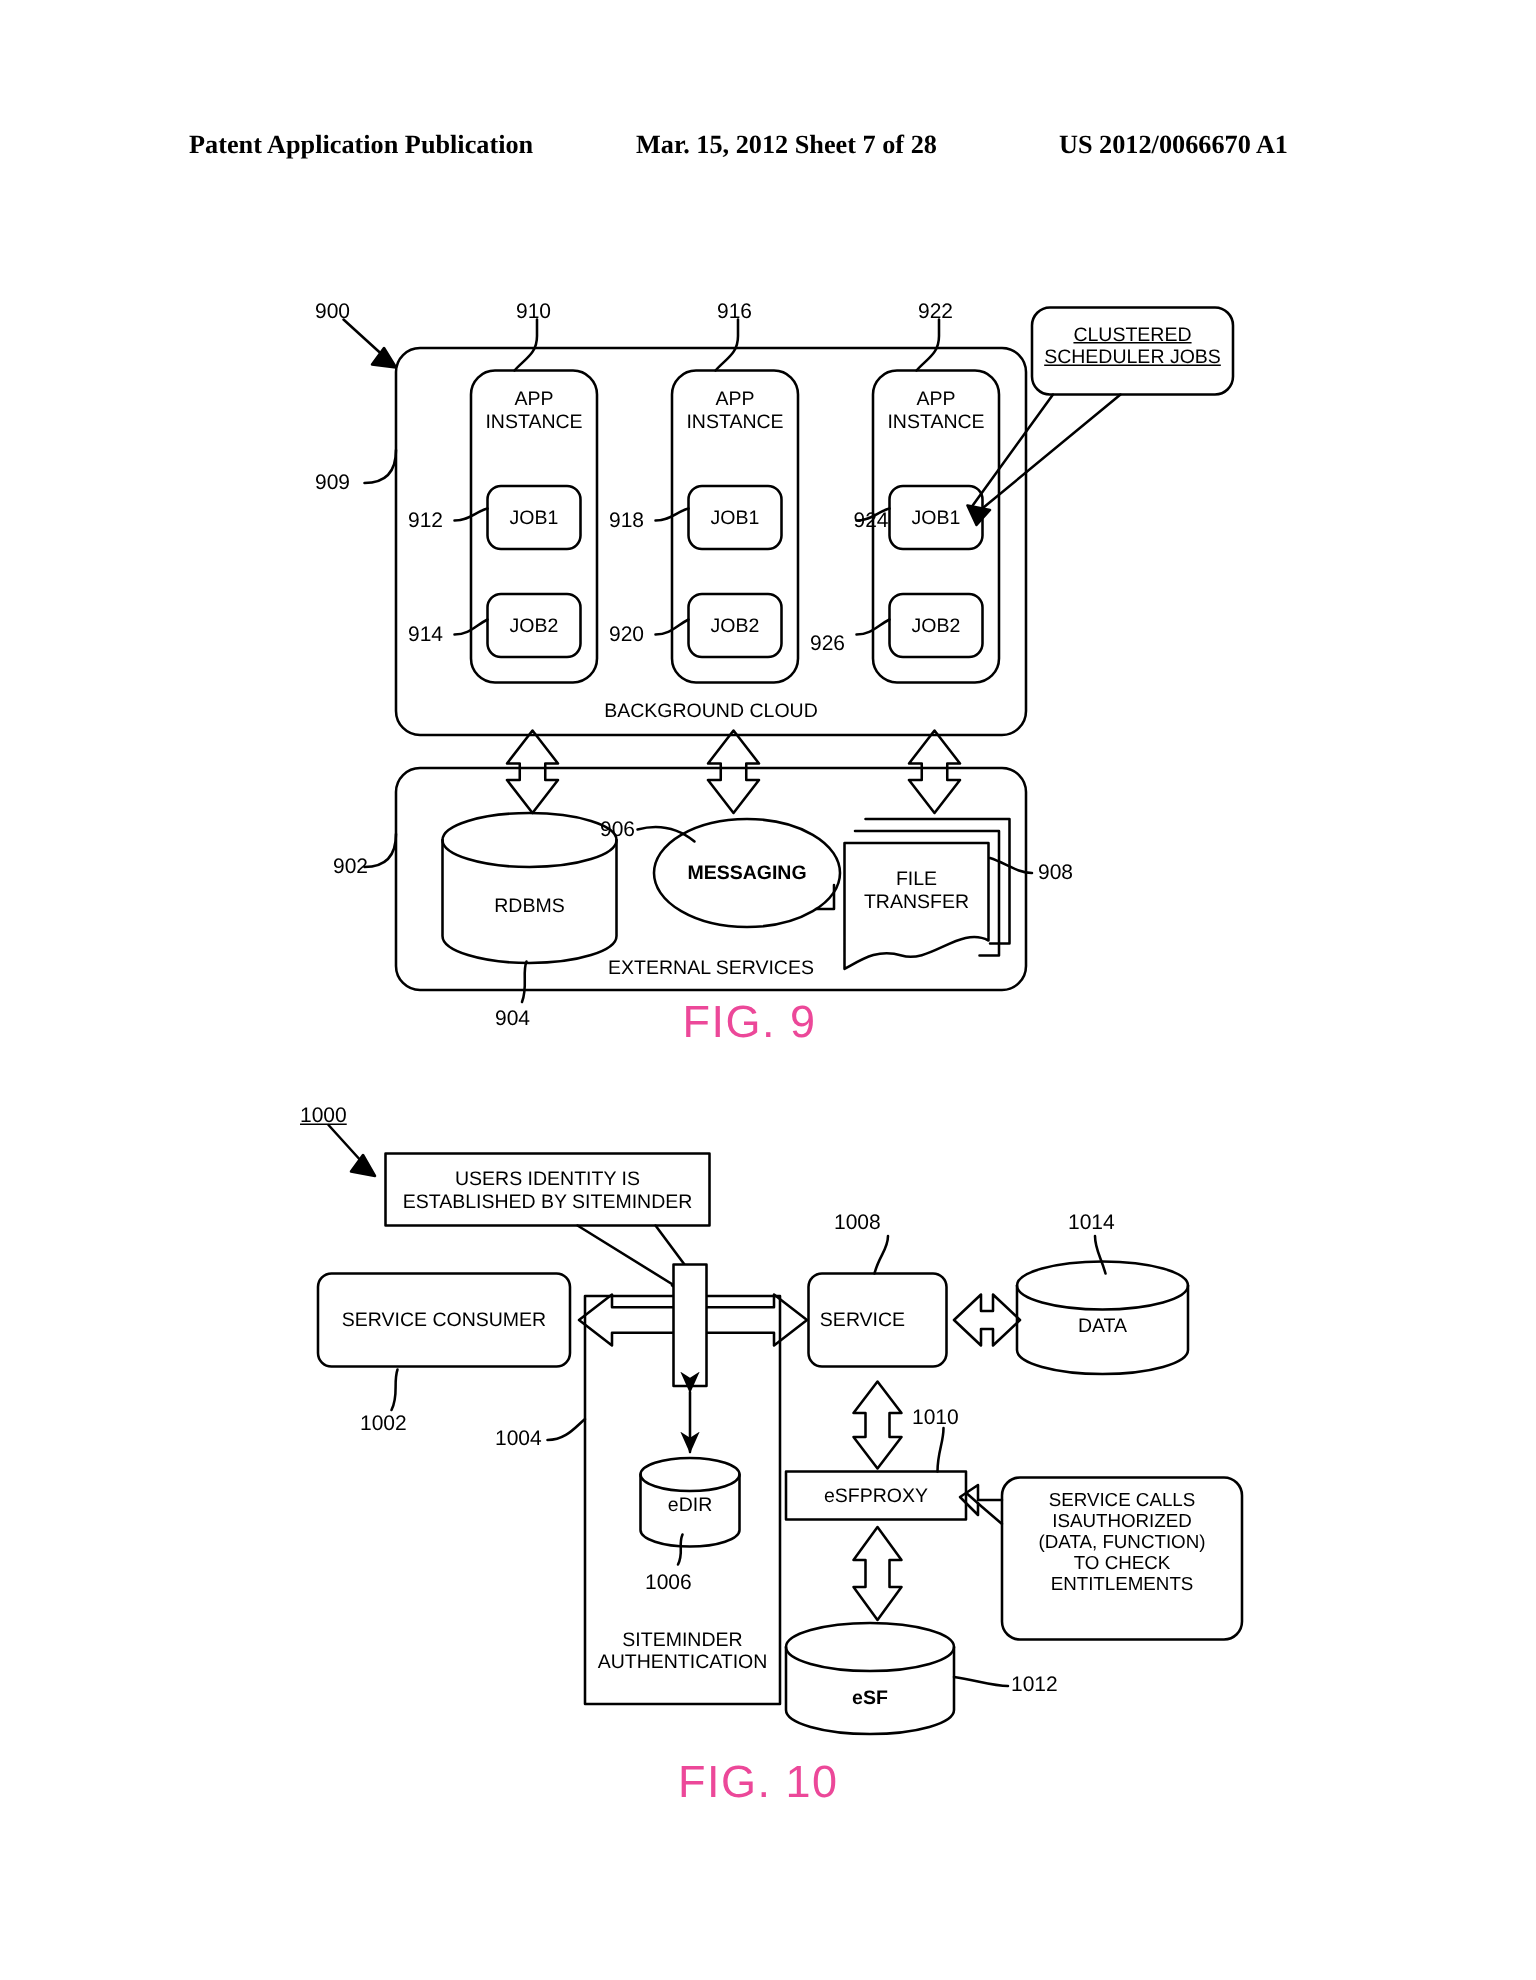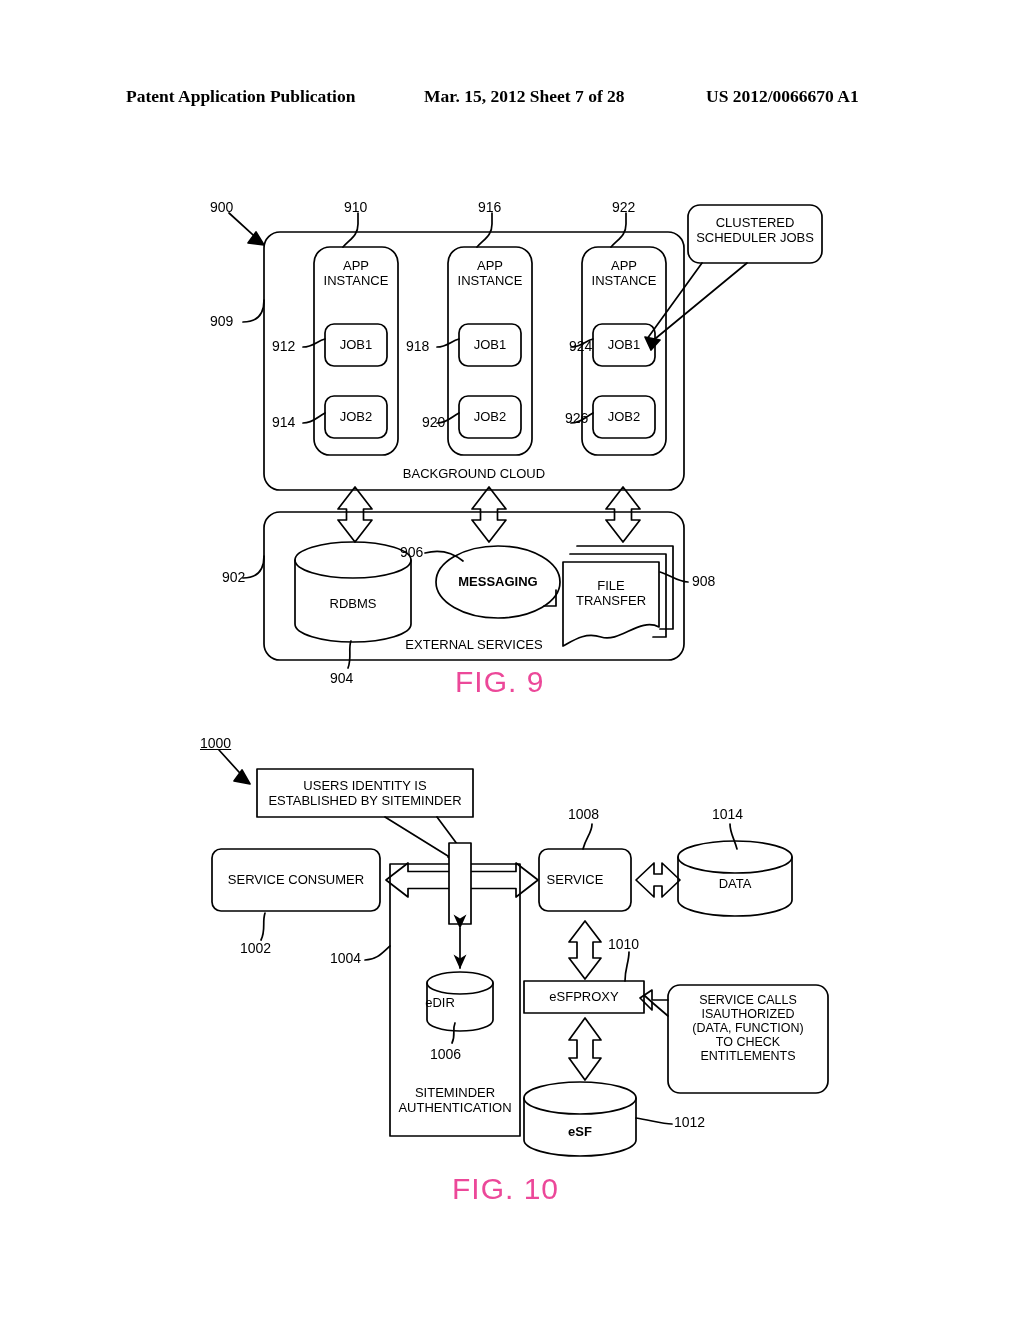--- a/index.html
+++ b/index.html
@@ -204,77 +204,77 @@
   <div class="lbl" style="left:582px; top:258px; width:84px;">APP
 INSTANCE</div>
 
   <div class="lbl" style="left:325px; top:337px; width:62px;">JOB1</div>
   <div class="lbl" style="left:325px; top:409px; width:62px;">JOB2</div>
   <div class="lbl" style="left:459px; top:337px; width:62px;">JOB1</div>
   <div class="lbl" style="left:459px; top:409px; width:62px;">JOB2</div>
   <div class="lbl" style="left:593px; top:337px; width:62px;">JOB1</div>
   <div class="lbl" style="left:593px; top:409px; width:62px;">JOB2</div>
 
-  <div class="lbl" style="left:688px; top:215px; width:134px;">CLUSTERED
+  <div class="lbl" style="left:688px; top:215px; width:134px;text-decoration:underline;">CLUSTERED
 SCHEDULER JOBS</div>
 
   <div class="lbl" style="left:364px; top:466px; width:220px;">BACKGROUND CLOUD</div>
   <div class="lbl" style="left:374px; top:637px; width:200px;">EXTERNAL SERVICES</div>
 
   <div class="lbl" style="left:295px; top:596px; width:116px;">RDBMS</div>
   <div class="lbl bold" style="left:436px; top:574px; width:124px;">MESSAGING</div>
   <div class="lbl" style="left:563px; top:578px; width:96px;">FILE
 TRANSFER</div>
 
   <div class="refnum" style="left:210px; top:199px;">900</div>
   <div class="refnum" style="left:210px; top:313px;">909</div>
   <div class="refnum" style="left:344px; top:199px;">910</div>
   <div class="refnum" style="left:478px; top:199px;">916</div>
   <div class="refnum" style="left:612px; top:199px;">922</div>
   <div class="refnum" style="left:272px; top:338px;">912</div>
   <div class="refnum" style="left:272px; top:414px;">914</div>
   <div class="refnum" style="left:406px; top:338px;">918</div>
-  <div class="refnum" style="left:406px; top:414px;margin-left:16px;">920</div>
+  <div class="refnum" style="left:406px; top:414px;">920</div>
   <div class="refnum" style="left:544px; top:338px;margin-left:25px;">924</div>
-  <div class="refnum" style="left:540px; top:410px;margin-left:25px;">926</div>
+  <div class="refnum" style="left:540px; top:420px;">926</div>
   <div class="refnum" style="left:222px; top:569px;">902</div>
   <div class="refnum" style="left:330px; top:670px;">904</div>
   <div class="refnum" style="left:400px; top:544px;">906</div>
   <div class="refnum" style="left:692px; top:573px;">908</div>
 
   <div class="figlabel" style="left:455px; top:665px;">FIG. 9</div>
 
   <div class="lbl" style="left:257px; top:778px; width:216px;">USERS IDENTITY IS
 ESTABLISHED BY SITEMINDER</div>
 
   <div class="lbl" style="left:212px; top:872px; width:168px;">SERVICE CONSUMER</div>
 
   <div class="lbl" style="left:388px; top:1085px; width:134px;">SITEMINDER
 AUTHENTICATION</div>
 
-  <div class="lbl" style="left:407px; top:995px; width:66px;">eDIR</div>
+  <div class="lbl" style="left:427px; top:995px; width:66px;">eDIR</div>
 
   <div class="lbl" style="left:539px; top:872px; width:72px;">SERVICE</div>
 
   <div class="lbl" style="left:678px; top:876px; width:114px;">DATA</div>
 
   <div class="lbl" style="left:524px; top:989px; width:120px;">eSFPROXY</div>
 
   <div class="lbl" style="left:524px; top:1124px; width:112px;font-weight:bold;">eSF</div>
 
   <div class="lbl small" style="left:668px; top:993px; width:160px;">SERVICE CALLS
 ISAUTHORIZED
 (DATA, FUNCTION)
 TO CHECK
 ENTITLEMENTS</div>
 
   <div class="refnum" style="left:200px; top:735px;text-decoration:underline;">1000</div>
   <div class="refnum" style="left:240px; top:940px;">1002</div>
   <div class="refnum" style="left:330px; top:950px;">1004</div>
   <div class="refnum" style="left:430px; top:1046px;">1006</div>
-  <div class="refnum" style="left:568px; top:806px;">1008</div>
+  <div class="refnum" style="left:556px; top:806px;">1008</div>
   <div class="refnum" style="left:608px; top:936px;">1010</div>
   <div class="refnum" style="left:674px; top:1114px;">1012</div>
   <div class="refnum" style="left:712px; top:806px;">1014</div>
 
   <div class="figlabel" style="left:452px; top:1172px;">FIG. 10</div>
 
 </div>
 
 </body></html>

